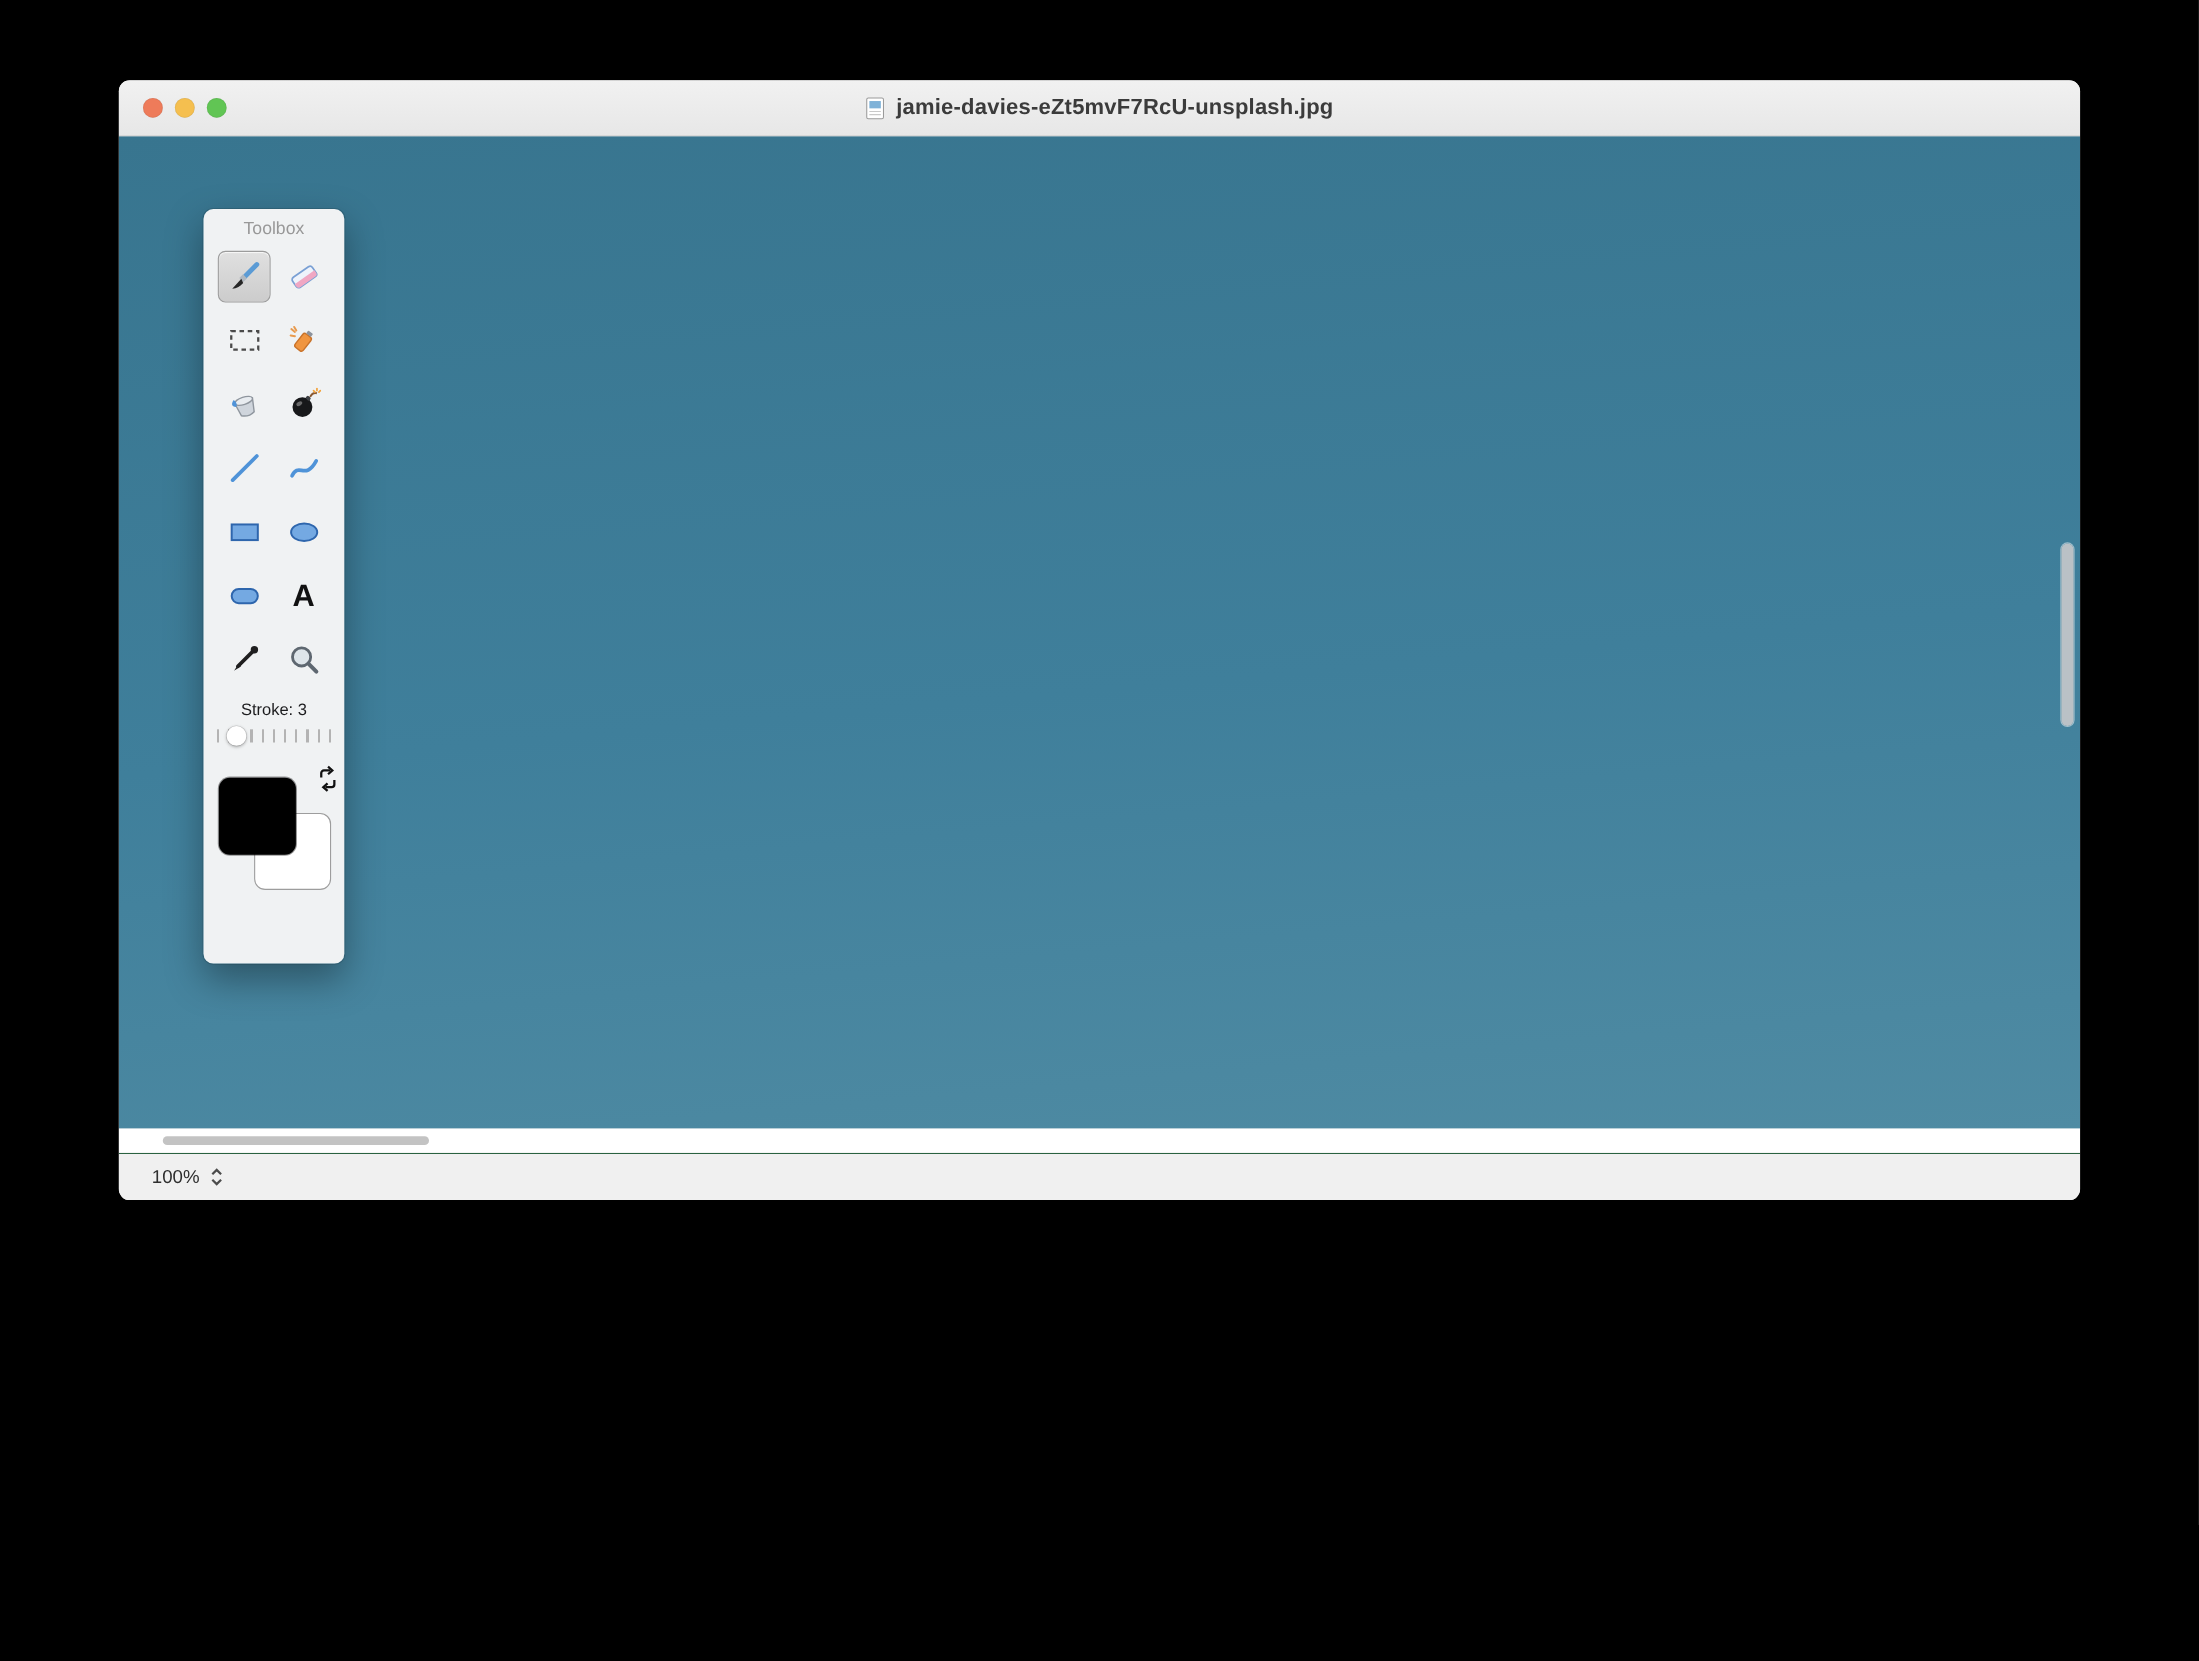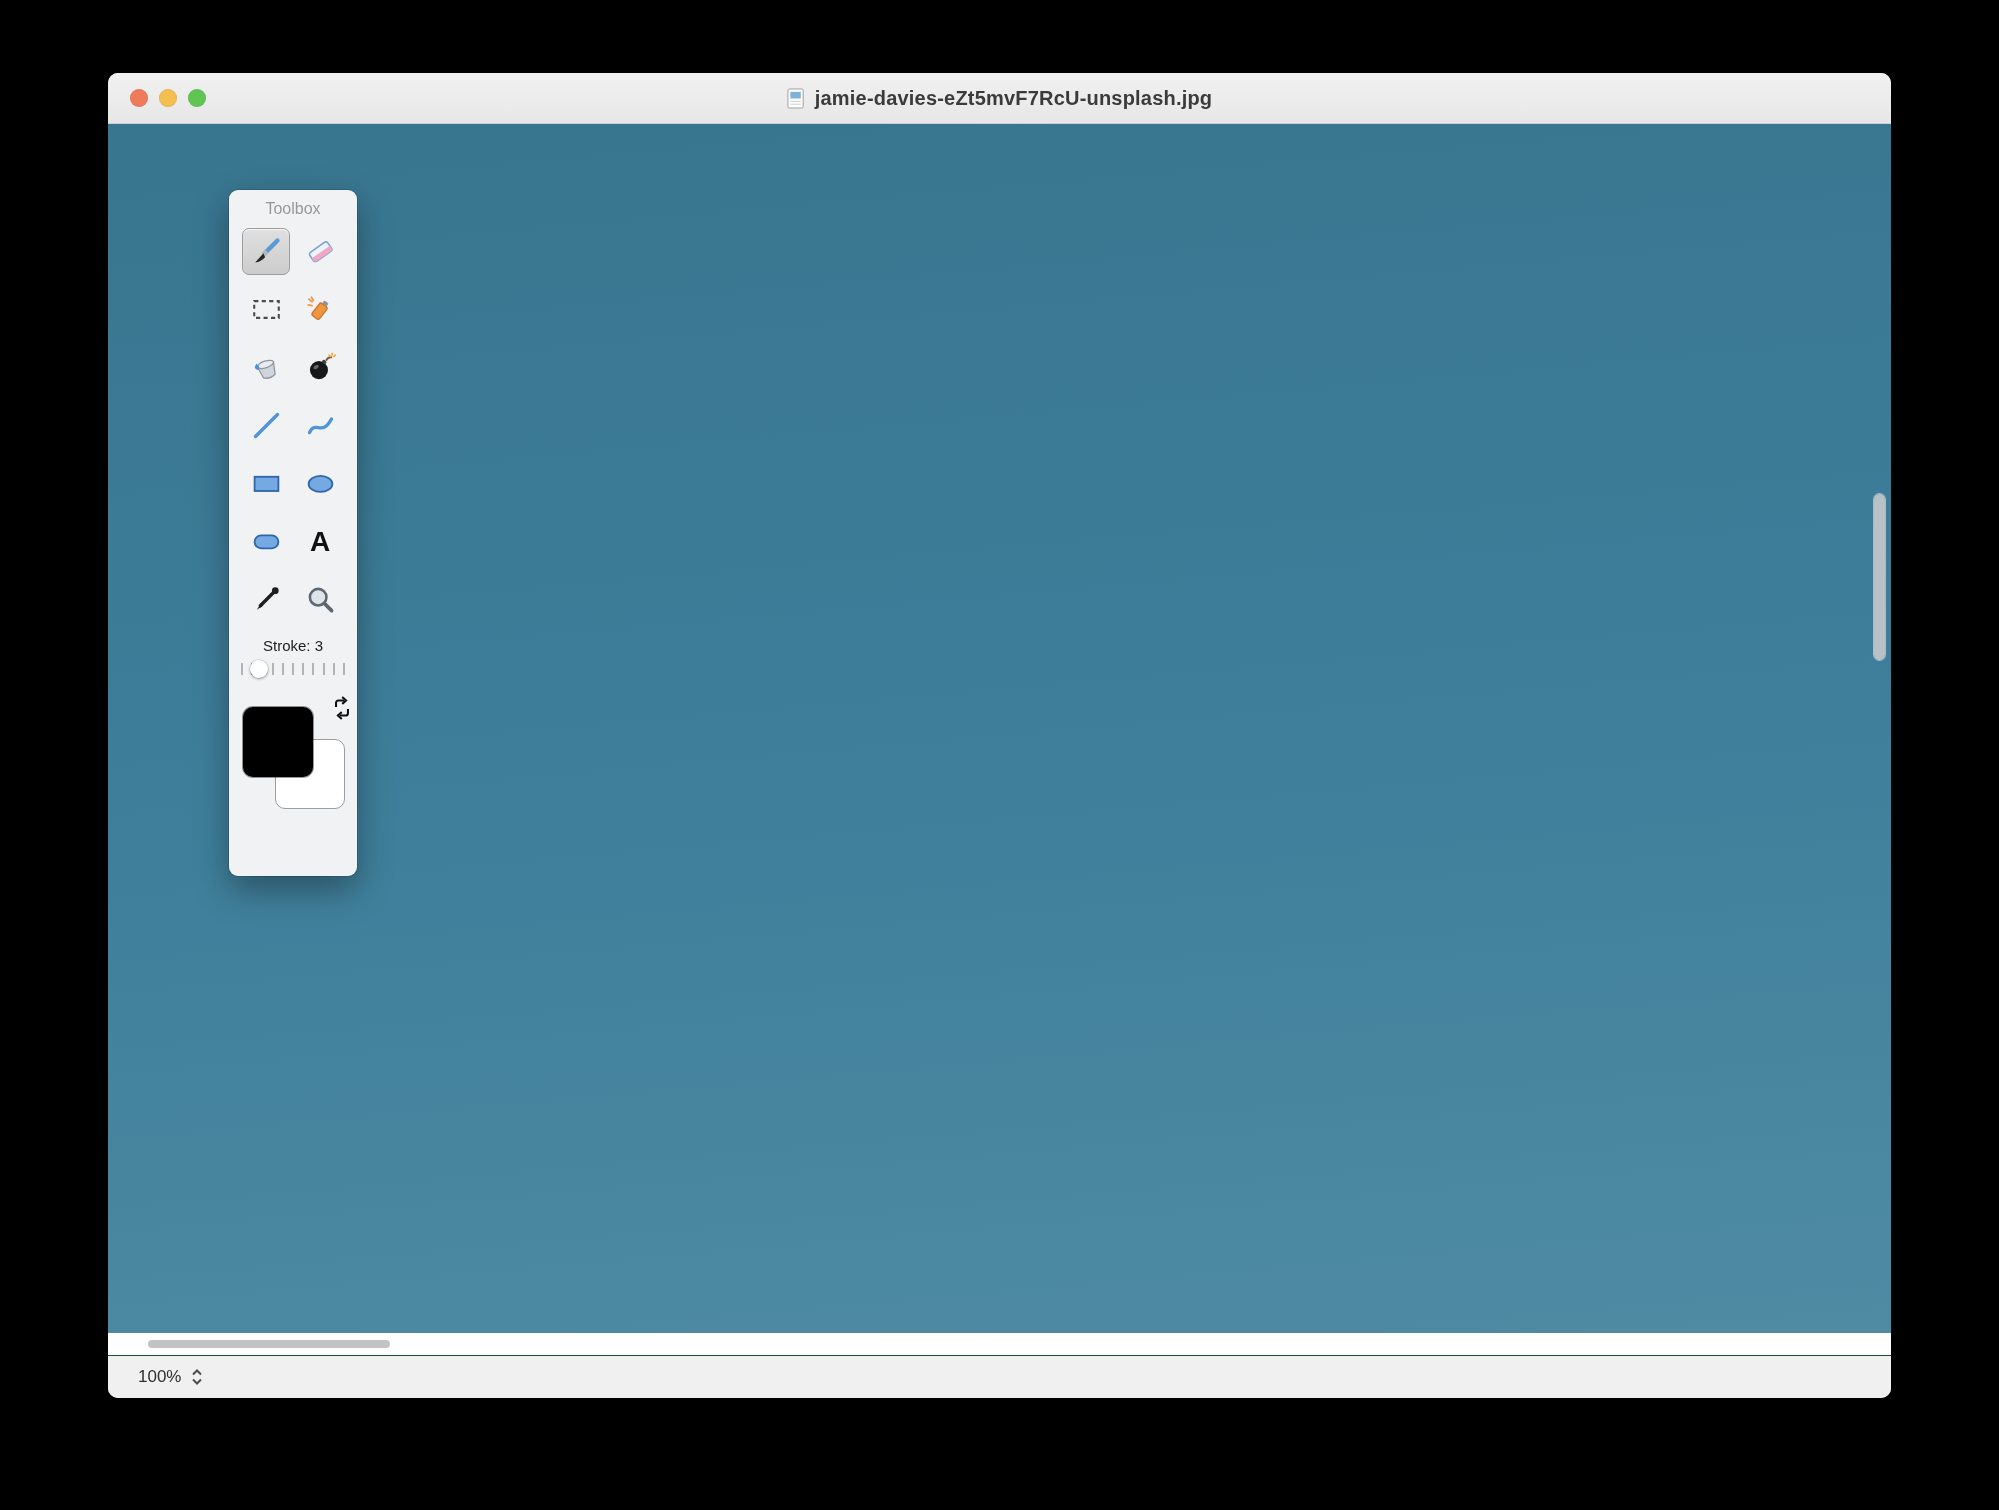--- a/index.html
+++ b/index.html
@@ -1,21 +1,21 @@
 <!DOCTYPE html>
 <html><head>
 <meta charset="utf-8">
 <style>
   html,body{margin:0;padding:0;}
   body{
     width:1999px;height:1510px;position:relative;background:#000;
     font-family:"Liberation Sans","DejaVu Sans",sans-serif;overflow:hidden;
   }
   .window{
-    position:absolute;left:108px;top:73px;width:1783px;height:1325px;
+    position:absolute;left:108px;top:73px;width:1783px;height:1018px;
     border-radius:10px;overflow:hidden;background:#ececec;
     box-shadow:0 30px 70px rgba(0,0,0,.6);
     display:flex;flex-direction:column;
   }
   
   .titlebar{
     flex:0 0 50px;height:50px;background:linear-gradient(#f1f1f1,#e7e7e7);
     border-bottom:1px solid #cfcfcf;position:relative;
     display:flex;align-items:center;
   }
@@ -23,21 +23,20 @@
   .tl{width:18px;height:18px;border-radius:50%;display:inline-block;box-shadow:inset 0 0 1px rgba(0,0,0,.25);}
   .title-wrap{margin:0 auto;display:flex;align-items:center;gap:9px;}
   .title{font-size:20px;font-weight:700;color:#3b3b3b;letter-spacing:.2px;}
   
   .canvas{flex:1;position:relative;background:#3f7f9b;}
   
   .toolbox{
     position:absolute;left:77px;top:66px;width:128px;height:686px;
     background:rgba(246,246,246,.97);border-radius:9px;
     box-shadow:0 0 0 1px rgba(0,0,0,.12),0 14px 34px rgba(0,0,0,.35);
-    margin-left:44px;
   }
   .toolbox-title{height:36px;line-height:38px;text-align:center;font-size:16px;color:#989898;}
   .tool-grid{display:grid;grid-template-columns:1fr 1fr;row-gap:11px;padding:2px 10px 0;justify-items:center;}
   .cell{width:48px;height:47px;display:flex;align-items:center;justify-content:center;border-radius:7px;box-sizing:border-box;}
   .cell.selected{background:linear-gradient(#e0e0e0,#cccccc);border:1px solid #9c9c9c;box-shadow:inset 0 1px 1px rgba(255,255,255,.8);}
   .ic{width:31px;height:31px;display:block;}
   .text-glyph{font-size:28px;font-weight:700;color:#111;line-height:1;}
   .stroke-label{margin-top:14px;text-align:center;font-size:15px;color:#1c1c1e;}
   .stroke-slider{position:relative;width:104px;height:20px;margin:5px auto 0;}
   .ticks{position:absolute;left:0;right:0;top:4px;height:12px;

